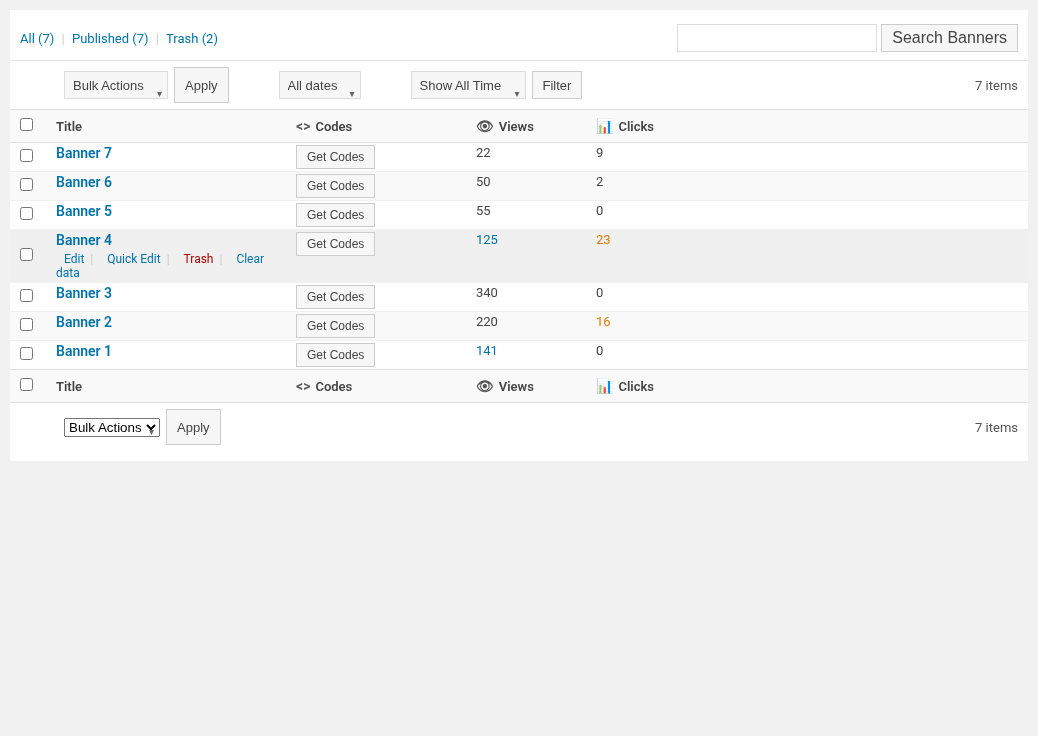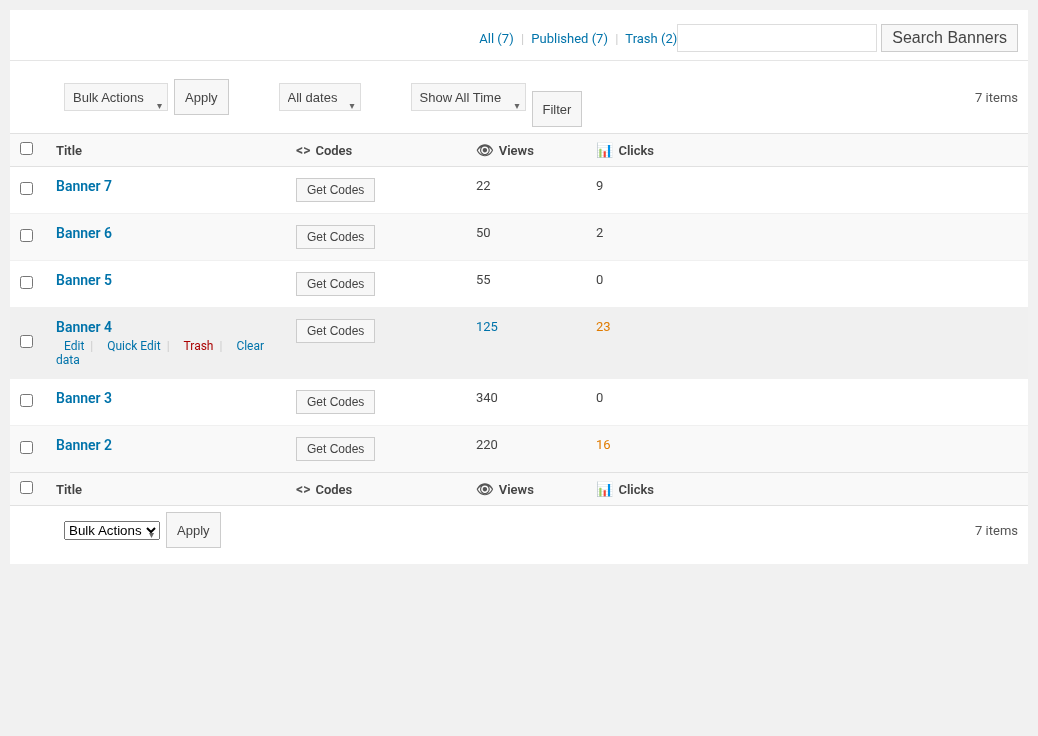--- a/index.html
+++ b/index.html
@@ -10,21 +10,21 @@
       color: #444;
     }
     .wrap {
       background: #fff;
       margin: 10px;
       padding: 10px 0;
     }
     .top-bar {
       display: flex;
       align-items: center;
-      justify-content: flex-end;
+      justify-content: space-between;
       padding: 4px 10px 8px 10px;
       border-bottom: 1px solid #e5e5e5;
     }
     .filter-links { font-size: 13px; }
     .filter-links a { color: #0073aa; text-decoration: none; }
     .filter-links .sep { color: #ccc; margin: 0 4px; }
     .search-area { display: flex; gap: 4px; align-items: center; }
     .search-input {
       border: 1px solid #ddd;
       padding: 4px 8px;
@@ -82,23 +82,22 @@
       cursor: pointer;
       height: 36px;
       color: #444;
     }
     .filter-btn {
       background: #f7f7f7;
       border: 1px solid #ccc;
       padding: 4px 10px;
       font-size: 13px;
       cursor: pointer;
-      height: 36px;
-      color: #444;
-      margin-top: 24px;
+      height: 28px;
+      color: #444;
     }
     table {
       width: 100%;
       border-collapse: collapse;
     }
     thead th, tfoot th {
       background: #f9f9f9;
       border-top: 1px solid #e1e1e1;
       border-bottom: 1px solid #e1e1e1;
       padding: 8px 10px;
@@ -113,21 +112,21 @@
     th.views-col { width: 120px; }
     th.clicks-col { }
     .th-inner { display: flex; align-items: center; gap: 5px; }
     tbody tr {
       border-bottom: 1px solid #f0f0f0;
     }
     tbody tr:nth-child(odd) { background: #fff; }
     tbody tr:nth-child(even) { background: #f9f9f9; }
     tbody tr.hovered { background: #f0f0f0; }
     td {
-      padding: 11px 10px;
+      padding: 2px 10px;
       vertical-align: top;
       font-size: 13px;
     }
     td.cb-td { vertical-align: middle; }
     .banner-title {
       color: #0073aa;
       font-weight: 600;
       text-decoration: none;
       font-size: 14px;
     }
@@ -363,20 +362,38 @@
     <td>
       <button class="get-codes-btn">Get Codes</button>
     </td>
     <td>
       <span class="views-val black">220</span>
     </td>
     <td>
       <span class="clicks-val">16</span>
     </td>
   </tr>
+        <tr>
+    <td class="cb-td">
+      <input type="checkbox" style="">
+    </td>
+    <td>
+      <a href="#" class="banner-title">Banner 1</a>
+      
+    </td>
+    <td>
+      <button class="get-codes-btn">Get Codes</button>
+    </td>
+    <td>
+      <span class="views-val">141</span>
+    </td>
+    <td>
+      <span class="clicks-val black">0</span>
+    </td>
+  </tr>
       </tbody>
     <tfoot>
       <tr>
         <th class="cb">
           <input type="checkbox" style="">
         </th>
         <th class="title-col">
           <span>Title</span>
         </th>
         <th class="codes-col">

